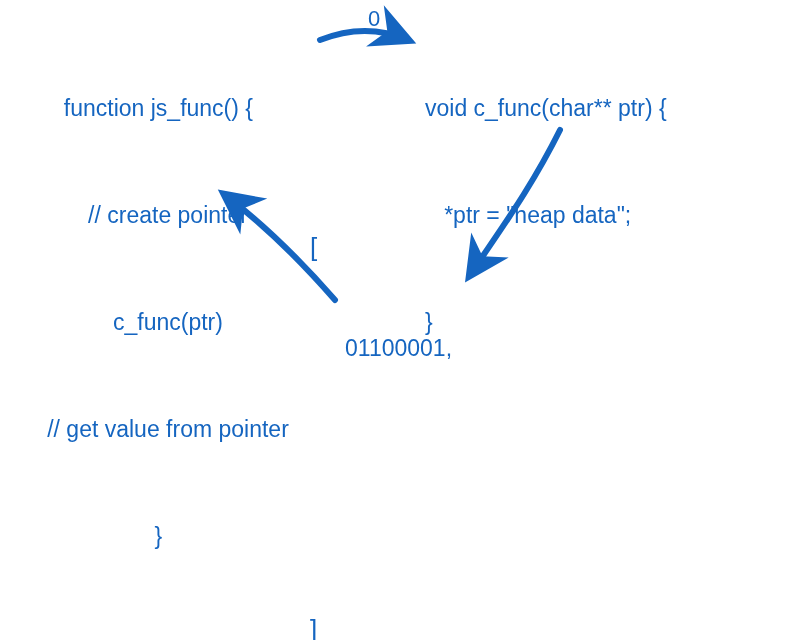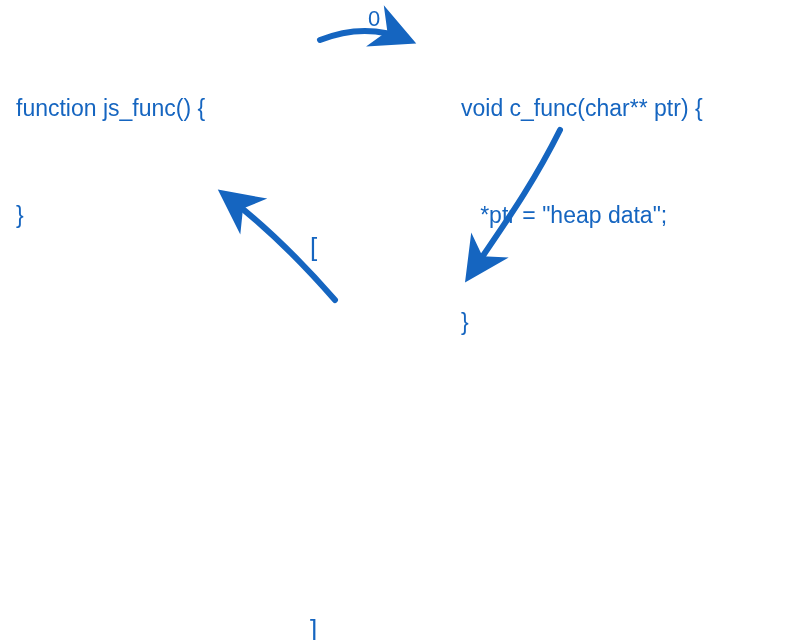--- a/index.html
+++ b/index.html
@@ -43,36 +43,40 @@
     left: 0; top: 0;
     width: 800px; height: 640px;
     pointer-events: none;
   }
 </style>
 </head>
 <body>
 
 <div class="canvas">
 
-  <div class="block" style="left:16px; top:20px;">
+  <div class="block" style="left:28px; top:20px;text-align:center;">
     <div>function js_func() {</div>
+    <div>   // create pointer</div>
+    <div>   c_func(ptr)</div>
+    <div>   // get value from pointer</div>
     <div>}</div>
   </div>
 
   <div class="zero-label" style="left:368px; top:6px;">0</div>
 
-  <div class="block" style="left:425px; top:20px;margin-left:36px;">
+  <div class="block" style="left:425px; top:20px;">
     <div>void c_func(char** ptr) {</div>
     <div>   *ptr = "heap data";</div>
     <div>}</div>
   </div>
 
   <div class="bracket" style="left:310px; top:232px;">[</div>
 
   <div class="bytes" style="left:345px; top:260px;">
+    <div>01100001,</div>
     
     
     
     
     
     
     
   </div>
 
   <div class="bracket" style="left:310px; top:614px;">]</div>

